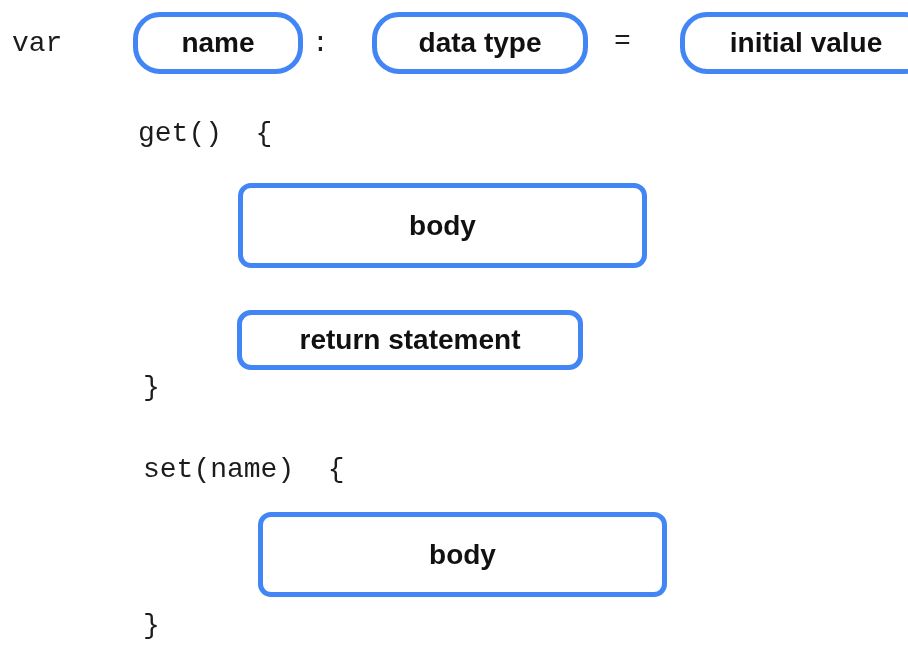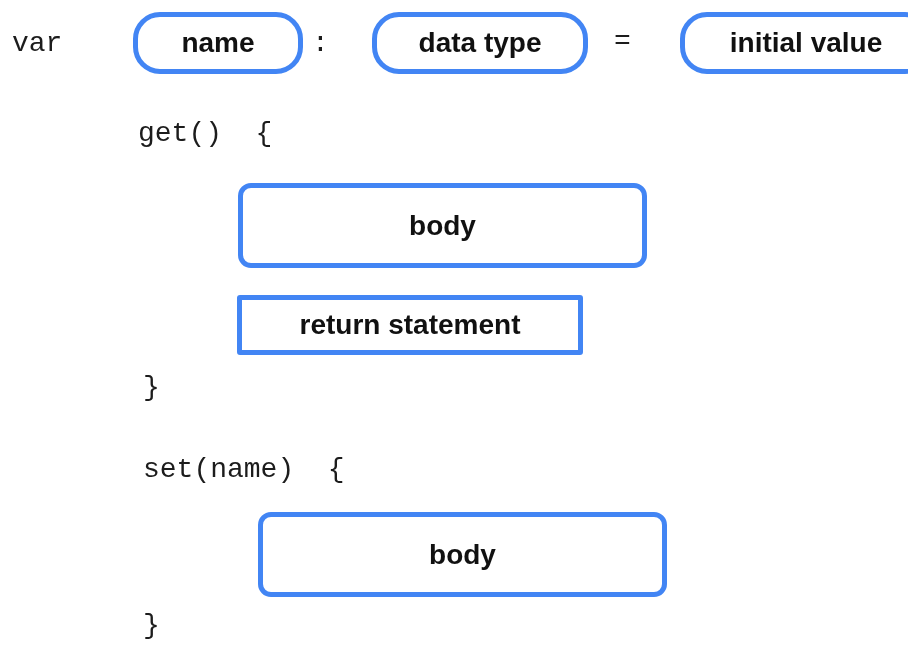--- a/index.html
+++ b/index.html
@@ -40,21 +40,21 @@
     color: #111111;
     white-space: pre;
   }
   
   .slot.r1 { top: 12px; height: 62px; border-radius: 27px; }
   #name-box    { left: 133px; width: 170px; }
   #type-box    { left: 372px; width: 216px; text-align: center; }
   #initial-box { left: 680px; width: 252px; }
   
   #getter-body-box  { left: 238px; top: 183px; width: 409px; height: 85px; border-radius: 13px; }
-  #return-box       { left: 237px; top: 295px; width: 346px; height: 60px; border-radius: 3px; }
+  #return-box       { left: 237px; top: 310px; width: 346px; height: 60px; border-radius: 14px; }
   #setter-body-box  { left: 258px; top: 512px; width: 409px; height: 85px; border-radius: 13px; }
   
   #kw-var        { left: 12px;  top: 18px; }
   #colon-sep     { left: 312px; top: 18px; }
   #equals-sign   { left: 614px; top: 16px; }
   #getter-sig    { left: 138px; top: 108px; }
   #getter-brace  { left: 143px; top: 362px; }
   #setter-sig    { left: 143px; top: 444px; }
   #setter-brace  { left: 143px; top: 600px; }
 </style>

